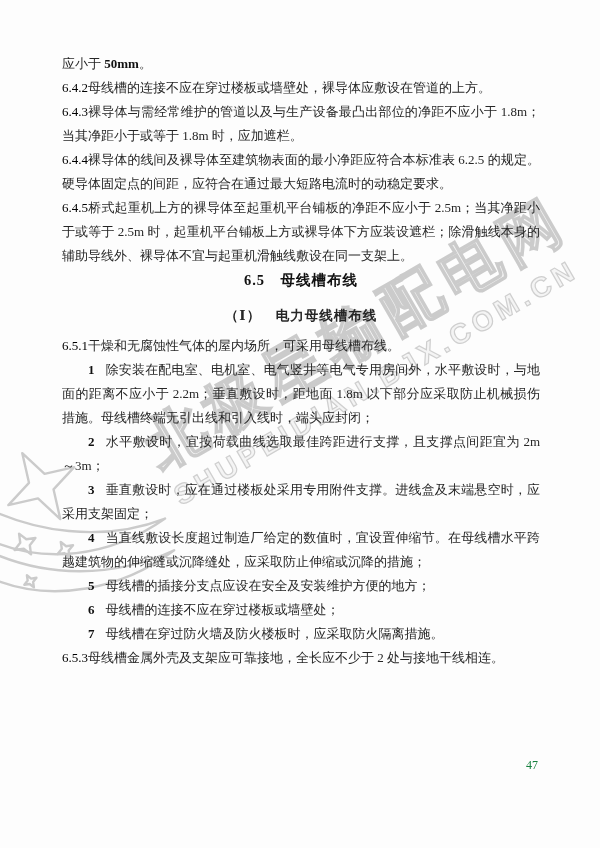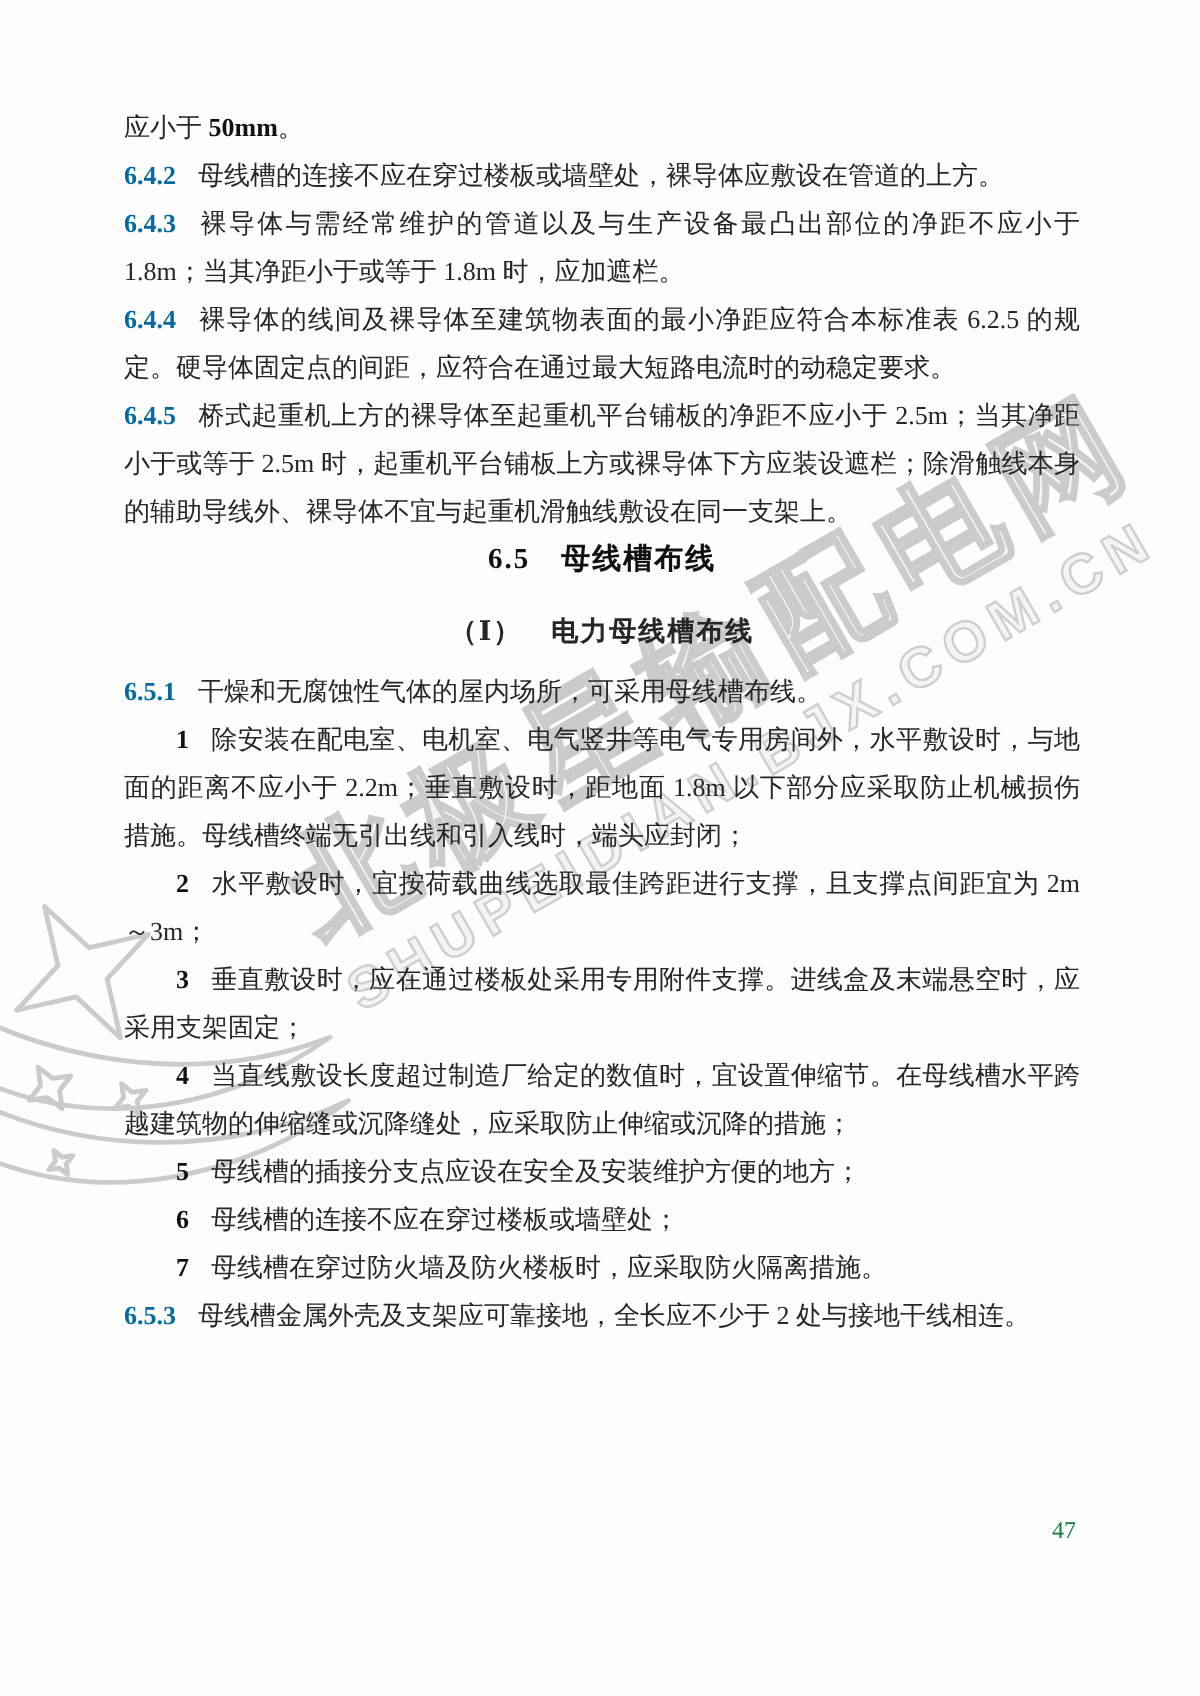--- a/index.html
+++ b/index.html
@@ -36,21 +36,21 @@
     white-space:nowrap;margin-top:6px;
   }
 
   
   .content{
     position:absolute;left:62px;top:52px;width:478px;
     font-size:13px;line-height:24px;color:#262626;
     text-align:justify;z-index:2;
   }
   .para{margin:0;}
-  .cnum{font-weight:bold;color:#0369a1;margin-right:11px;white-space:nowrap;}
+  .cnum{font-weight:normal;color:#000000;white-space:nowrap;}
   .bnum{font-weight:bold;color:#111;}
   .item{margin:0;text-indent:2em;}
   .inum{font-weight:bold;color:#111;margin-right:11px;}
   .sec-heading{
     margin:0 0 12px 0;font-size:14.5px;font-weight:bold;color:#111;
     text-align:center;line-height:24px;letter-spacing:1px;
   }
   .sub-heading{
     margin:0 0 6px 0;font-size:13.5px;font-weight:bold;color:#262626;
     text-align:center;line-height:24px;letter-spacing:1px;

